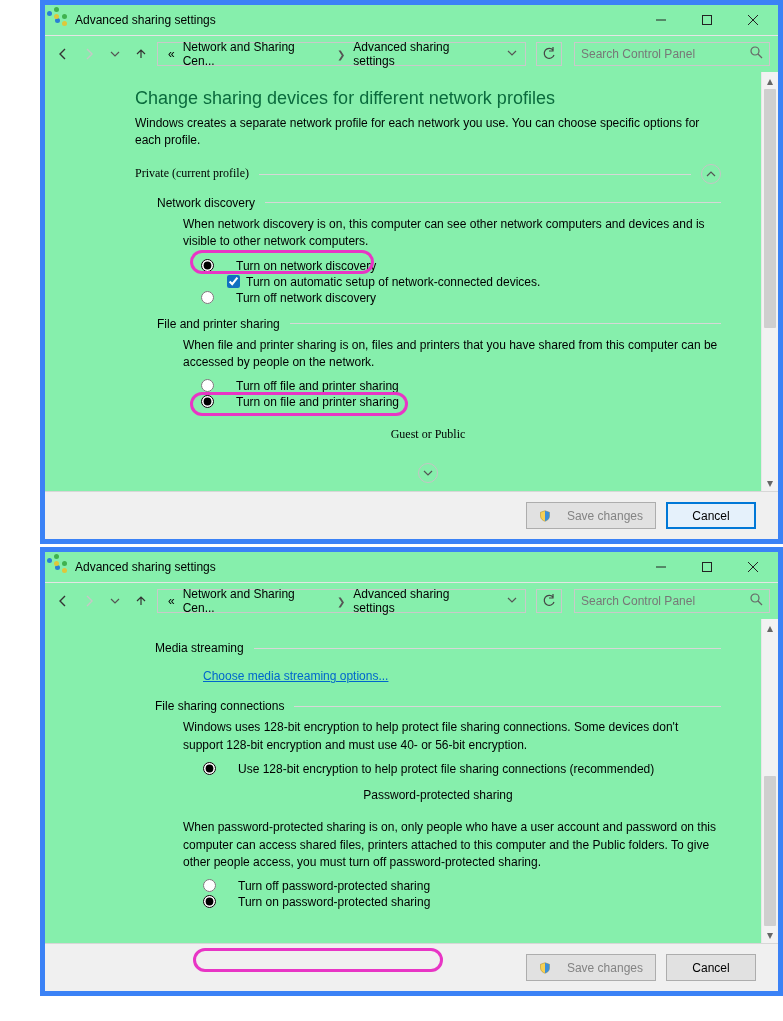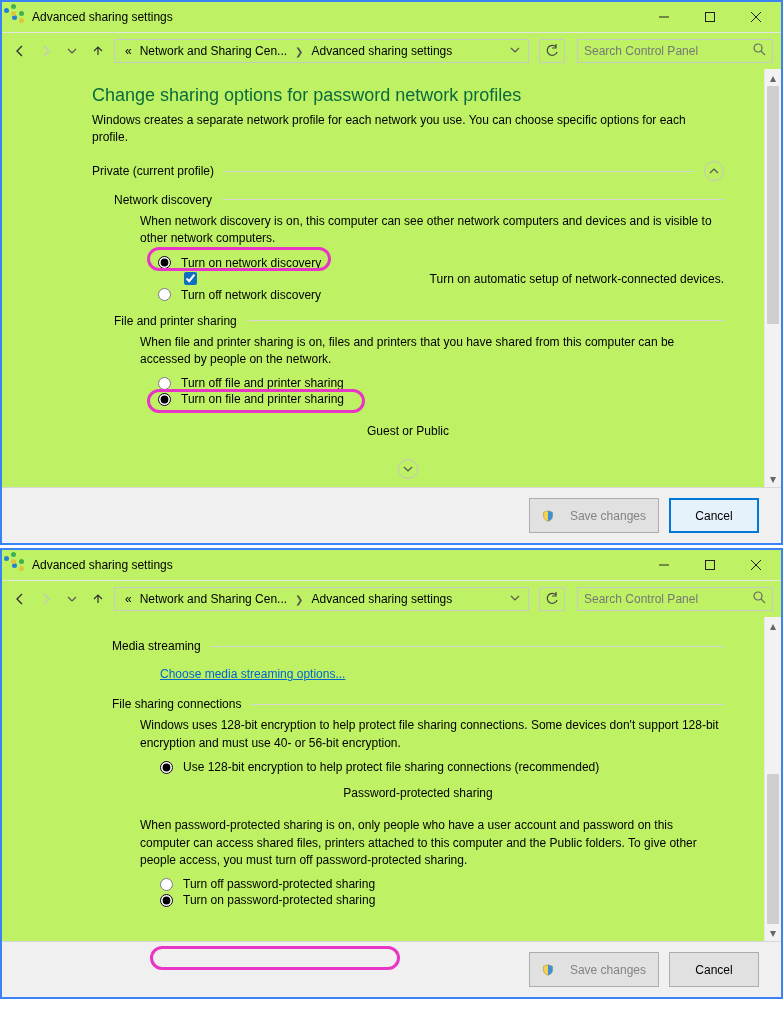--- a/index.html
+++ b/index.html
@@ -6,23 +6,24 @@
   body {
     margin: 0;
     padding: 0;
     background: #fff;
     font-family: "Segoe UI", Tahoma, sans-serif;
     font-size: 12px;
     color: #000;
     width: 783px;
   }
   .window {
-    border: 2px solid #3b82f6;
-    background: #bef264;
+    border: 5px solid #3b82f6;
+    background: #86efac;
     position: relative;
+    margin-left: 40px;
   }
   .titlebar {
     display:flex;
     align-items:center;
     height:30px;
     padding:0 2px 0 8px;
   }
   .titlebar .titlebar-icon { width:16px; height:16px; margin-right:6px; position:relative;}
   .titlebar-icon .dot { position:absolute; width:5px; height:5px; border-radius:50%; }
   .dot.b{ background:#2a7fd4; left:2px; top:6px;}
@@ -76,46 +77,46 @@
     padding:10px 40px 8px 110px;
   }
   .scrollbar{
     width:17px;border-left:1px solid #e7e7e7;background:#f2f2f2;display:flex;flex-direction:column;
   }
   .scrollbar .arrow{height:17px;display:flex;align-items:center;justify-content:center;color:#666;}
   .scrollbar .track{flex:1;position:relative;}
   .scrollbar .thumb{position:absolute;left:2px;right:2px;background:#cfcfcf;border-radius:1px;}
   .page-title{ color:#0a6b3d; font-size:18px; margin:0 0 6px 0;}
   .page-sub{ font-size:12px; margin-bottom:14px; line-height:1.45;}
-  .profile-row{ display:flex; align-items:center; gap:10px; margin:10px 0 6px 0;}
+  .profile-row{ display:flex; align-items:center; gap:10px; margin:10px 0 6px 0;font-family:Liberation Serif, serif;}
   .profile-row .label{ white-space:nowrap; font-size:12px;}
   .profile-row .line{ flex:1; border-top:1px solid #d7d7d7; position:relative; top:1px;}
   .prof-chev{
     width:20px;height:20px;border:1px solid #c5c5c5;border-radius:50%;display:flex;align-items:center;justify-content:center;color:#555; flex:0 0 auto;
   }
   .section-head{ display:flex; align-items:center; gap:10px; margin:12px 0 6px 22px;}
   .section-head .label{white-space:nowrap;}
   .section-head .line{ flex:1; border-top:1px solid #d7d7d7;}
   .section-desc{ margin:6px 0 8px 48px; line-height:1.45;}
-  .radio-row{ display:flex; align-items:center; gap:10px; margin:2px 0 2px 66px;}
+  .radio-row{ display:flex; align-items:flex-start; gap:22px; margin:2px 0 2px 66px;}
   input[type=radio]{margin:0;width:13px;height:13px;accent-color:#000;}
   input[type=checkbox]{margin:0;width:13px;height:13px;accent-color:#1070c0;}
-  .checkbox-row{ display:flex; align-items:center; gap:6px; margin:2px 0 2px 92px;justify-content:space-between;}
+  .checkbox-row{ display:flex; align-items:center; gap:6px; margin:2px 0 2px 92px;}
   .link{ color:#0066cc; margin:8px 0 4px 66px; display:inline-block;}
   .footer{
     border-top:1px solid #d7d7d7;
     background:#f0f0f0;
     display:flex;
     justify-content:flex-end;
     align-items:center;
     padding:10px 22px;
     gap:10px;
   }
   .btn{
-    height:35px; min-width:90px; background:#e1e1e1;border:1px solid #adadad;display:flex;align-items:center;justify-content:center;padding:0 12px;font-size:12px;gap:16px;
+    height:27px; min-width:90px; background:#e1e1e1;border:1px solid #adadad;display:flex;align-items:center;justify-content:center;padding:0 12px;font-size:12px;gap:16px;
   }
   .btn.primary{ border:2px solid #0078d7; background:#e5f1fb;}
   .btn.disabled{ color:#838383;}
   .shield{ width:12px;height:12px;}
   .hl{
     position:absolute;border:3px solid #e835c5;border-radius:14px;pointer-events:none;
   }
 </style>
 </head>
 <body>
@@ -200,21 +201,21 @@
         <svg width="13" height="13">
             <circle cx="5" cy="5" r="4" fill="none" stroke="#666" stroke-width="1.2"></circle>
             <line x1="8" y1="8" x2="12" y2="12" stroke="#666" stroke-width="1.2"></line>
           </svg>
       </span>
     </div>
   </div>
 
   <div class="body-area" style="position:relative;">
     <div class="content-pane">
-      <div class="page-title">Change sharing options for password network profiles</div>
+      <div class="page-title">Change sharing devices for different network profiles</div>
       <div class="page-sub">Windows creates a separate network profile for each network you use. You can choose specific options for each profile.</div>
 
       <div class="profile-row">
         <span class="label">Private (current profile)</span>
         <span class="line"></span>
         <span class="prof-chev">
           <svg width="10" height="10">
               <path d="M1 7 L5 3 L9 7" fill="none" stroke="#555" stroke-width="1.2"></path>
             </svg>
         </span>

